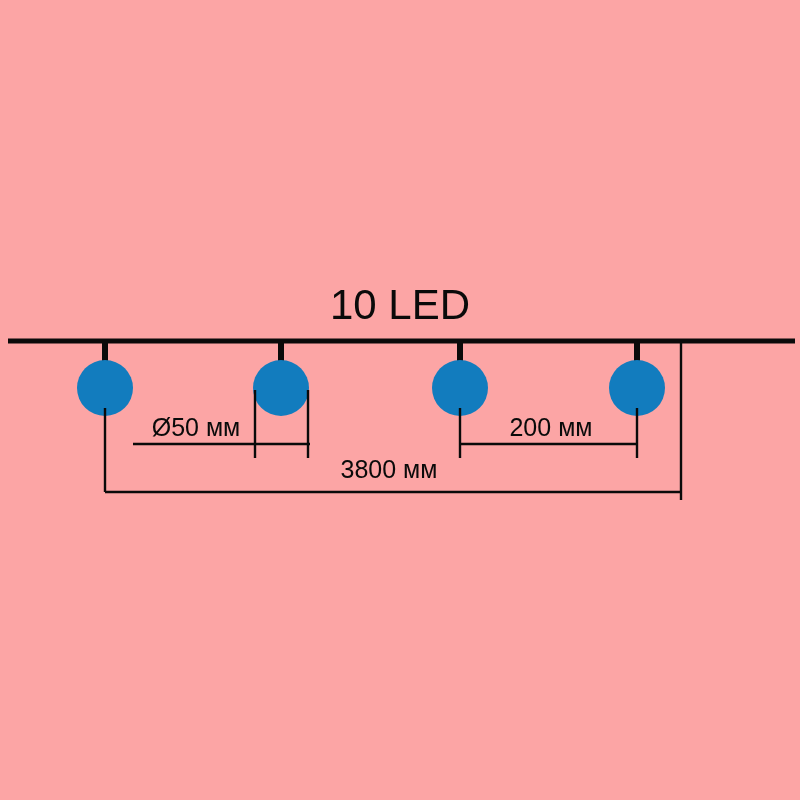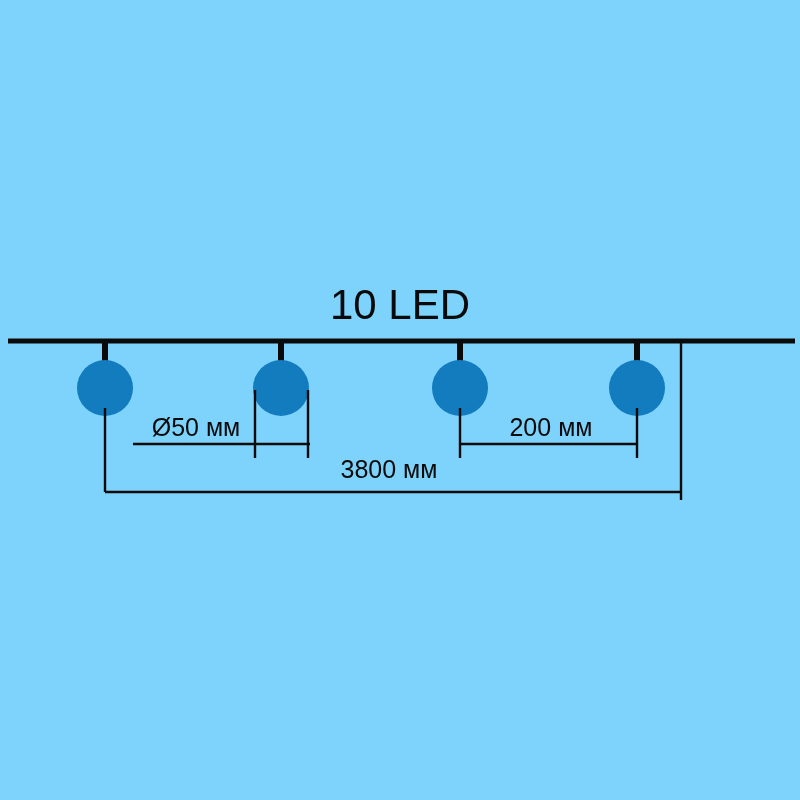--- a/index.html
+++ b/index.html
@@ -12,21 +12,21 @@
     width: 800px;
     height: 800px;
     font-family: "Liberation Sans", sans-serif;
     -webkit-font-smoothing: antialiased;
   }
   #diagram-root {
     position: relative;
     width: 800px;
     height: 800px;
     overflow: hidden;
-    background: #7dd3fc;
+    background: #fca5a5;
   }
   #diagram-svg {
     position: absolute;
     left: 0;
     top: 0;
     width: 800px;
     height: 800px;
     display: block;
   }
   .dim-text {

